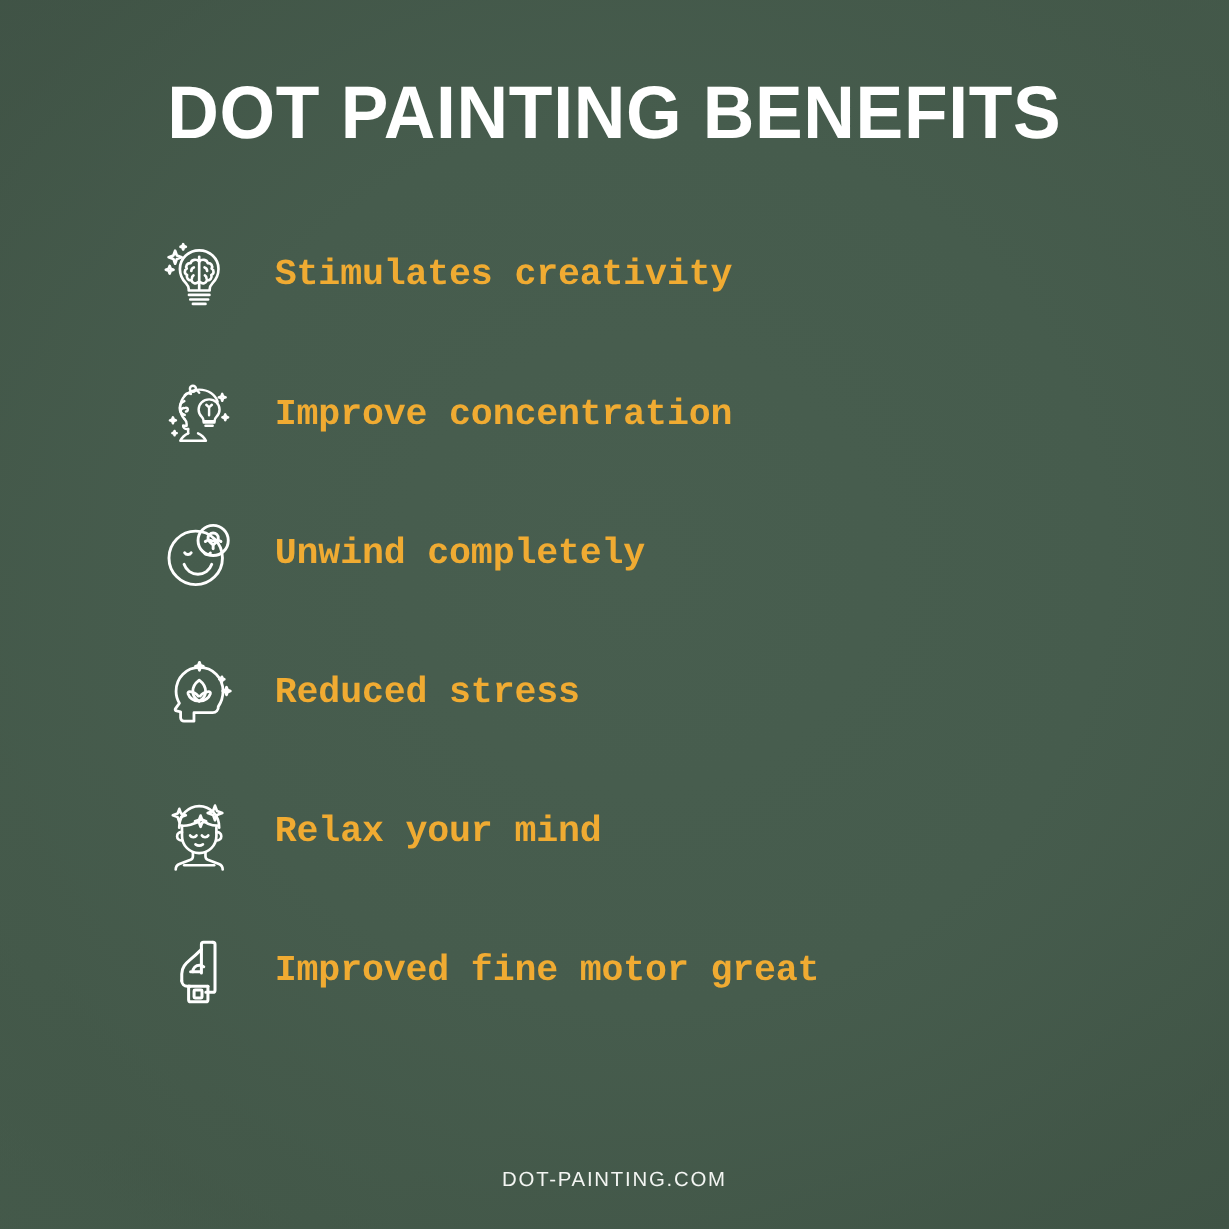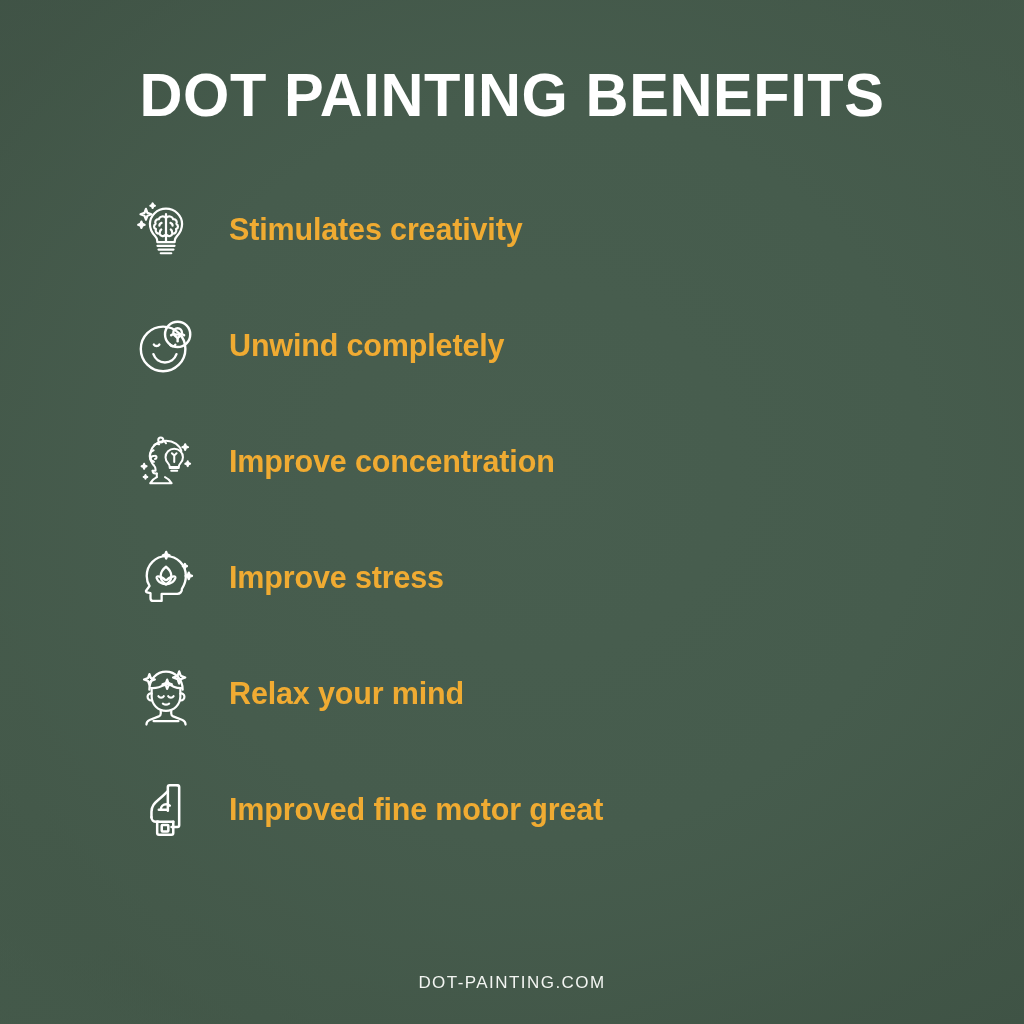--- a/index.html
+++ b/index.html
@@ -94,20 +94,21 @@
     overflow: visible;
   }
 
   .benefit-label {
     margin-left: 30px;
     color: #f0ab32;
     font-size: 30.5px;
     font-weight: 700;
     letter-spacing: -0.15px;
     white-space: nowrap;
+    font-family: Liberation Mono, monospace;
   }
 
   
   #footer {
     position: absolute;
     left: 0;
     right: 0;
     bottom: 31px;
     text-align: center;
     color: #f3f5f2;
@@ -135,36 +136,20 @@
           <path d="M32 15.5v28"></path>
           <path d="M32 19.6c-2.1-2.5-6.6-2-7.4 1.3-2.9-.2-4.6 2.5-3.3 4.8-2.3 1.2-2.2 4.5.3 5.4-1 2.6 1.1 5.1 3.8 4.6.5 2.6 3.8 3.5 5.6 1.6"></path>
           <path d="M32 19.6c2.1-2.5 6.6-2 7.4 1.3 2.9-.2 4.6 2.5 3.3 4.8 2.3 1.2 2.2 4.5-.3 5.4 1 2.6-1.1 5.1-3.8 4.6-.5 2.6-3.8 3.5-5.6 1.6"></path>
           <path d="M27.4 24.6c-1.4.5-2.2 1.7-2.2 3M36.6 24.6c1.4.5 2.2 1.7 2.2 3M27.1 31.5c-.9.6-1.4 1.6-1.4 2.7M36.9 31.5c.9.6 1.4 1.6 1.4 2.7"></path>
           <path d="M11.3 10.2l1.5 4.1 4.1 1.5-4.1 1.5-1.5 4.1-1.5-4.1-4.1-1.5 4.1-1.5z"></path>
           <path d="M6.6 23.3l.9 2.4 2.4.9-2.4.9-.9 2.4-.9-2.4-2.4-.9 2.4-.9z"></path>
           <path d="M18.2 4.6l.6 1.7 1.7.6-1.7.6-.6 1.7-.6-1.7-1.7-.6 1.7-.6z"></path>
         </svg>
       </span>
       <span class="benefit-label">Stimulates creativity</span>
-    </li>
-
-    <li class="benefit-row">
-      <span class="benefit-icon">
-        <svg viewBox="0 0 64 64" fill="none" stroke="#ffffff" stroke-width="2.5" stroke-linecap="round" stroke-linejoin="round">
-          <circle cx="29" cy="35" r="23"></circle>
-          <path d="M19.5 30.5c1.3 2.1 4.3 2.1 5.6 0"></path>
-          <path d="M36.3 30.8c1.3 1.9 4 1.9 5.3 0"></path>
-          <path d="M19 40.5c1.8 5.3 6.6 8.6 11.9 8.6s10.1-3.3 11.9-8.6"></path>
-          <circle cx="44" cy="20" r="13"></circle>
-          <path d="M44 13.6c2.6 0 4.4 2.1 4.4 4.5 0 2.1-1.5 3.6-4.4 5.6-2.9-2-4.4-3.5-4.4-5.6 0-2.4 1.8-4.5 4.4-4.5z"></path>
-          <path d="M44 23.7v3.4"></path>
-          <path d="M43.2 20.3c-2.3-.9-4.4-.6-5.9.6M44.8 20.3c2.3-.9 4.4-.6 5.9.6"></path>
-        </svg>
-      </span>
-      <span class="benefit-label">Unwind completely</span>
     </li>
 
     <li class="benefit-row">
       <span class="benefit-icon">
         <svg viewBox="0 0 64 64" fill="none" stroke="#ffffff" stroke-width="2.1" stroke-linecap="round" stroke-linejoin="round">
           <path d="M15.6 25.6c0-8.8 7.3-15.6 16.5-15.6 7.6 0 13.9 4.4 15.8 10.6"></path>
           <path d="M15.6 25.6c0 4.1 1.4 7.2 3.6 9.6"></path>
           <path d="M19.2 19.9c-2.4 1-4 3.2-4 5.9 0 2.8 1.8 5.1 4.3 6"></path>
           <path d="M19.4 25.9c-1.7-.3-3.1.8-3.3 2.4-.2 1.6.9 3 2.5 3.2"></path>
           <path d="M20.6 25.6c.9 0 1.6.7 1.6 1.6s-.7 1.6-1.6 1.6"></path>
@@ -182,31 +167,47 @@
           <path d="M54.4 31.3l.7 1.8 1.8.7-1.8.7-.7 1.8-.7-1.8-1.8-.7 1.8-.7z"></path>
           <path d="M9.4 33.8l.7 1.9 1.9.7-1.9.7-.7 1.9-.7-1.9-1.9-.7 1.9-.7z"></path>
           <path d="M10.8 45.5l.5 1.4 1.4.5-1.4.5-.5 1.4-.5-1.4-1.4-.5 1.4-.5z"></path>
         </svg>
       </span>
       <span class="benefit-label">Improve concentration</span>
     </li>
 
     <li class="benefit-row">
       <span class="benefit-icon">
+        <svg viewBox="0 0 64 64" fill="none" stroke="#ffffff" stroke-width="2.5" stroke-linecap="round" stroke-linejoin="round">
+          <circle cx="29" cy="35" r="23"></circle>
+          <path d="M19.5 30.5c1.3 2.1 4.3 2.1 5.6 0"></path>
+          <path d="M36.3 30.8c1.3 1.9 4 1.9 5.3 0"></path>
+          <path d="M19 40.5c1.8 5.3 6.6 8.6 11.9 8.6s10.1-3.3 11.9-8.6"></path>
+          <circle cx="44" cy="20" r="13"></circle>
+          <path d="M44 13.6c2.6 0 4.4 2.1 4.4 4.5 0 2.1-1.5 3.6-4.4 5.6-2.9-2-4.4-3.5-4.4-5.6 0-2.4 1.8-4.5 4.4-4.5z"></path>
+          <path d="M44 23.7v3.4"></path>
+          <path d="M43.2 20.3c-2.3-.9-4.4-.6-5.9.6M44.8 20.3c2.3-.9 4.4-.6 5.9.6"></path>
+        </svg>
+      </span>
+      <span class="benefit-label">Unwind completely</span>
+    </li>
+
+    <li class="benefit-row">
+      <span class="benefit-icon">
         <svg viewBox="0 0 64 64" fill="none" stroke="#ffffff" stroke-width="2.4" stroke-linecap="round" stroke-linejoin="round">
           <path d="M48.4 43.2c2.6-3.9 4.1-8.4 4.1-13.2 0-11.7-8.9-20.5-20.2-20.5-11.3 0-20.2 8.8-20.2 20.5 0 4 1.1 7.4 2.9 10.2l-3.4 4.7c-.6.8-.2 1.8.8 2l3.6.8v5.1c0 1.6 1.3 2.9 2.9 2.9h8.6v-7.3h16.1c2.9 0 5.1-2.4 4.8-5.2z"></path>
           <path d="M32 20.4c3.5 2.6 5.5 6.2 5.5 9.7 0 3.5-2 6.3-5.5 8.4-3.5-2.1-5.5-4.9-5.5-8.4 0-3.5 2-7.1 5.5-9.7z"></path>
           <path d="M32 38.5c-4.8-.3-8.4-2.8-9.6-6.4-.3-1 .5-1.9 1.5-1.8 3 .3 5.6 1.7 7.3 3.8"></path>
           <path d="M32 38.5c4.8-.3 8.4-2.8 9.6-6.4.3-1-.5-1.9-1.5-1.8-3 .3-5.6 1.7-7.3 3.8"></path>
           <path d="M32.2 5.1l.9 2.5 2.5.9-2.5.9-.9 2.5-.9-2.5-2.5-.9 2.5-.9z"></path>
           <path d="M55.5 26.5l.9 2.4 2.4.9-2.4.9-.9 2.4-.9-2.4-2.4-.9 2.4-.9z"></path>
           <path d="M51.5 17.6l.6 1.5 1.5.6-1.5.6-.6 1.5-.6-1.5-1.5-.6 1.5-.6z"></path>
         </svg>
       </span>
-      <span class="benefit-label">Improve stress</span>
+      <span class="benefit-label">Reduced stress</span>
     </li>
 
     <li class="benefit-row">
       <span class="benefit-icon">
         <svg viewBox="0 0 64 64" fill="none" stroke="#ffffff" stroke-width="2.3" stroke-linecap="round" stroke-linejoin="round">
           <path d="M14.8 27.6C14.8 16.9 22.4 9 32 9s17.2 7.9 17.2 18.6"></path>
           <path d="M16.6 25.8c3.9.5 11.6-.7 17.6-5.5 3.1 3.6 8.8 5.6 13.4 5.6"></path>
           <path d="M17.2 27.2v7.5c0 8.3 6.6 14.8 14.8 14.8s14.8-6.5 14.8-14.8v-7.5"></path>
           <path d="M17.2 31.5c-2.2-.5-4.2 1.1-4.2 3.4 0 2.2 1.8 3.9 4 3.7"></path>
           <path d="M46.8 31.5c2.2-.5 4.2 1.1 4.2 3.4 0 2.2-1.8 3.9-4 3.7"></path>

